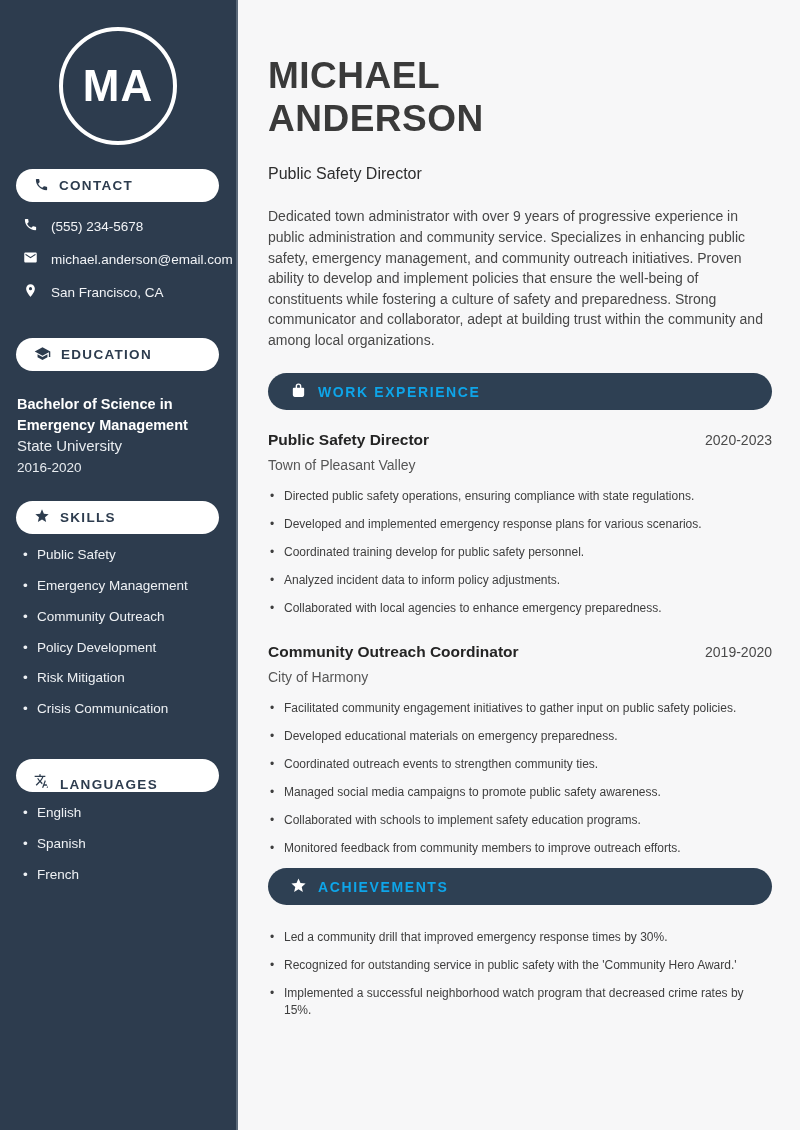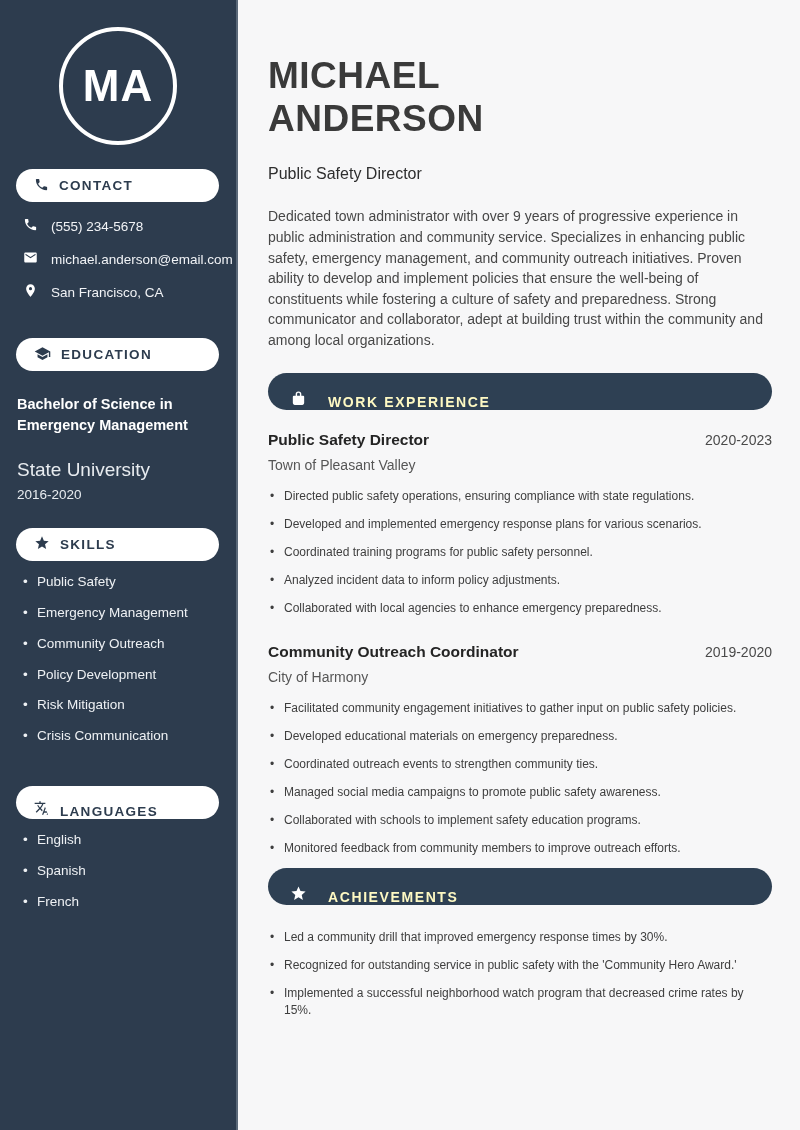--- a/index.html
+++ b/index.html
@@ -53,21 +53,21 @@
   .contact-list { margin-top: 2px; }
   .contact-row {
     display: flex; align-items: center; gap: 13px;
     padding-left: 23px; margin-top: 15px;
     font-size: 13.5px; color: #f1f3f6;
   }
   .contact-row svg { flex-shrink: 0; }
 
   .edu-block { padding: 0 18px 0 17px; margin-top: 23px; }
   .edu-degree { font-size: 14.5px; font-weight: 700; line-height: 1.48; color: #ffffff; }
-  .edu-school { font-size: 19px; color: #e8ecf0; margin-top: 22px; }
+  .edu-school { font-size: 15px; color: #e8ecf0; margin-top: 0; }
   .edu-years  { font-size: 13.5px; color: #e8ecf0; margin-top: 6px; }
 
   .side-list { list-style: none; margin: 6px 0 0; padding: 0 14px 0 23px; }
   .side-list li {
     position: relative;
     padding-left: 14px;
     margin-top: 12px;
     font-size: 13.5px; color: #eef1f4;
     line-height: 1.4;
   }
@@ -92,22 +92,22 @@
   }
   .summary {
     margin-top: 23px;
     font-size: 14px; line-height: 1.47; color: #474747;
   }
   .dark-pill {
     margin-top: 23px;
     height: 37px;
     background: #2e4053;
     border-radius: 20px;
-    color: #fef9c3;
-    display: flex; align-items: flex-end; gap: 21px;
+    color: #0ea5e9;
+    display: flex; align-items: center; gap: 11px;
     padding: 0 22px;
     font-size: 14px; font-weight: 700; letter-spacing: 1.6px;
   }
   .job { margin-top: 21px; }
   .job + .job { margin-top: 26px; }
   .job-header { display: flex; justify-content: space-between; align-items: baseline; }
   .job-name { font-size: 15.5px; font-weight: 700; color: #242424; }
   .job-dates { font-size: 14px; color: #4a4a4a; }
   .job-company { margin-top: 8px; font-size: 14px; color: #565656; }
 
@@ -245,21 +245,21 @@
 
     <section class="job">
       <div class="job-header">
         <span class="job-name">Public Safety Director</span>
         <span class="job-dates">2020-2023</span>
       </div>
       <div class="job-company">Town of Pleasant Valley</div>
       <ul class="bullets">
         <li>Directed public safety operations, ensuring compliance with state regulations.</li>
         <li>Developed and implemented emergency response plans for various scenarios.</li>
-        <li>Coordinated training programs for public safety personnel.</li>
+        <li>Coordinated training develop for public safety personnel.</li>
         <li>Analyzed incident data to inform policy adjustments.</li>
         <li>Collaborated with local agencies to enhance emergency preparedness.</li>
       </ul>
     </section>
 
     <section class="job">
       <div class="job-header">
         <span class="job-name">Community Outreach Coordinator</span>
         <span class="job-dates">2019-2020</span>
       </div>

